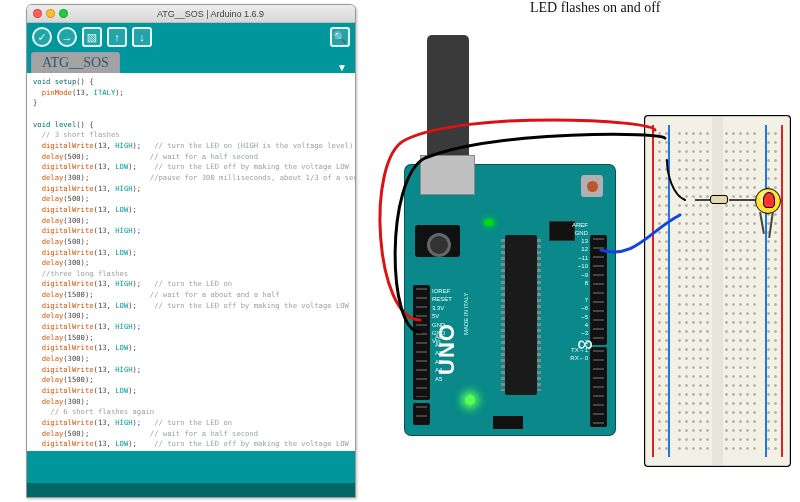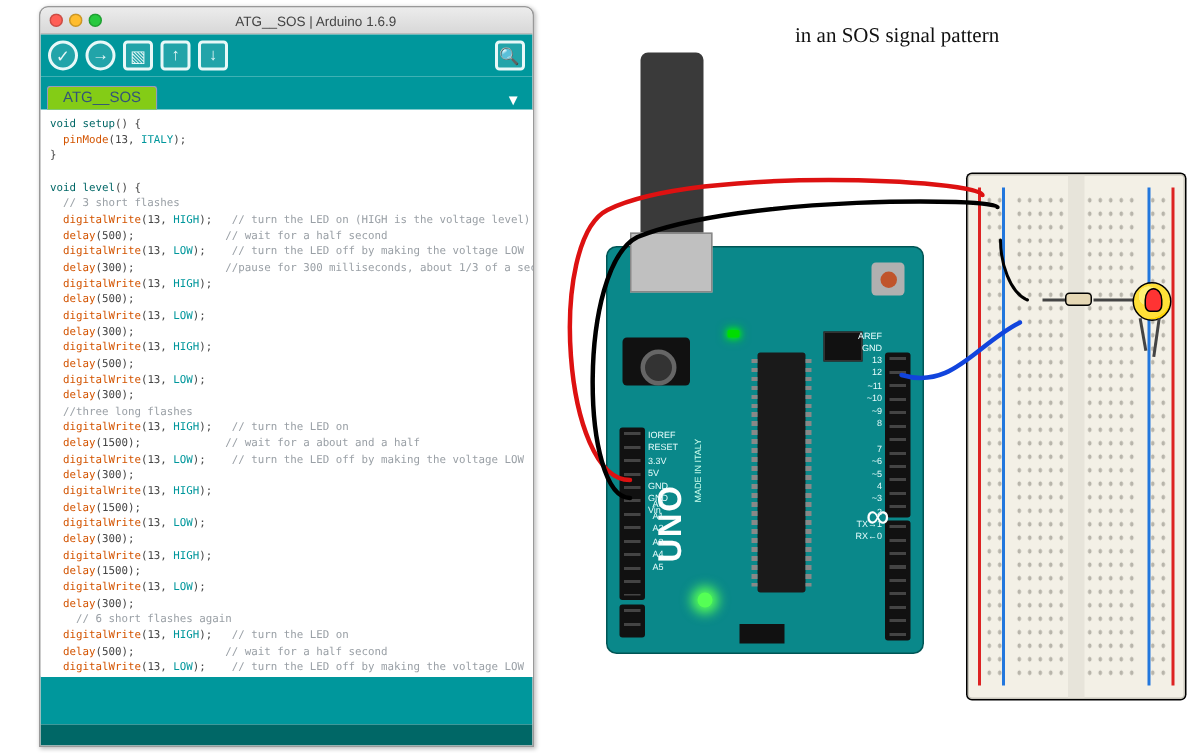--- a/index.html
+++ b/index.html
@@ -44,23 +44,23 @@
     display:flex; align-items:center; justify-content:center;
     color:#e8f8f8; font-size:11px;
   }
   .tb-btn.sq { border-radius:3px; width:20px; }
   .tb-spacer{flex:1;}
   .ide-tabbar {
     height:22px; background:#00979c;
     display:flex; align-items:flex-end; padding:0 4px;
   }
   .tab {
-    background:#84cc16; border:1px solid #99b; border-bottom:none;
+    background:#a3a3a3; border:1px solid #99b; border-bottom:none;
     border-radius:3px 3px 0 0;
-    padding:2px 10px; font-size:10px; color:#357;
+    padding:2px 10px; font-size:14px; color:#357;font-family:Liberation Serif, serif;
   }
   .tb-menu { margin-left:auto; color:#fff; font-size:10px; padding:0 4px;}
   .code {
     flex:1; overflow:auto;
     background:#fff;
     font-family: Menlo, Consolas, monospace;
     font-size:7.2px; line-height:1.48;
     padding:4px 6px;
     white-space: pre;
     color:#444;
@@ -248,22 +248,21 @@
 </span><span>  </span><span class="kw2">digitalWrite</span><span>(13, </span><span class="con">HIGH</span><span>);   </span><span class="cm">// turn the LED on
 </span><span>  </span><span class="kw2">delay</span><span>(500);              </span><span class="cm">// wait for a half second
 </span><span>  </span><span class="kw2">digitalWrite</span><span>(13, </span><span class="con">LOW</span><span>);    </span><span class="cm">// turn the LED off by making the voltage LOW
 </span></pre>
   <div class="ide-footer"></div>
   <div class="ide-status"></div>
 </div>
 
 <div class="drawing">
   <div class="caption">
-    <br>
-    <span>in an SOS signal pattern</span>
+    <span>LED flashes on and off</span><br>
   </div>
 
   <div class="board">
     <div class="usb-plug"></div>
     <div class="usb"></div>
     <div class="barrel"></div>
     <div class="reset"></div>
     <div class="chip"></div>
     <div class="icsp"></div>
     <div class="icsp2"></div>

